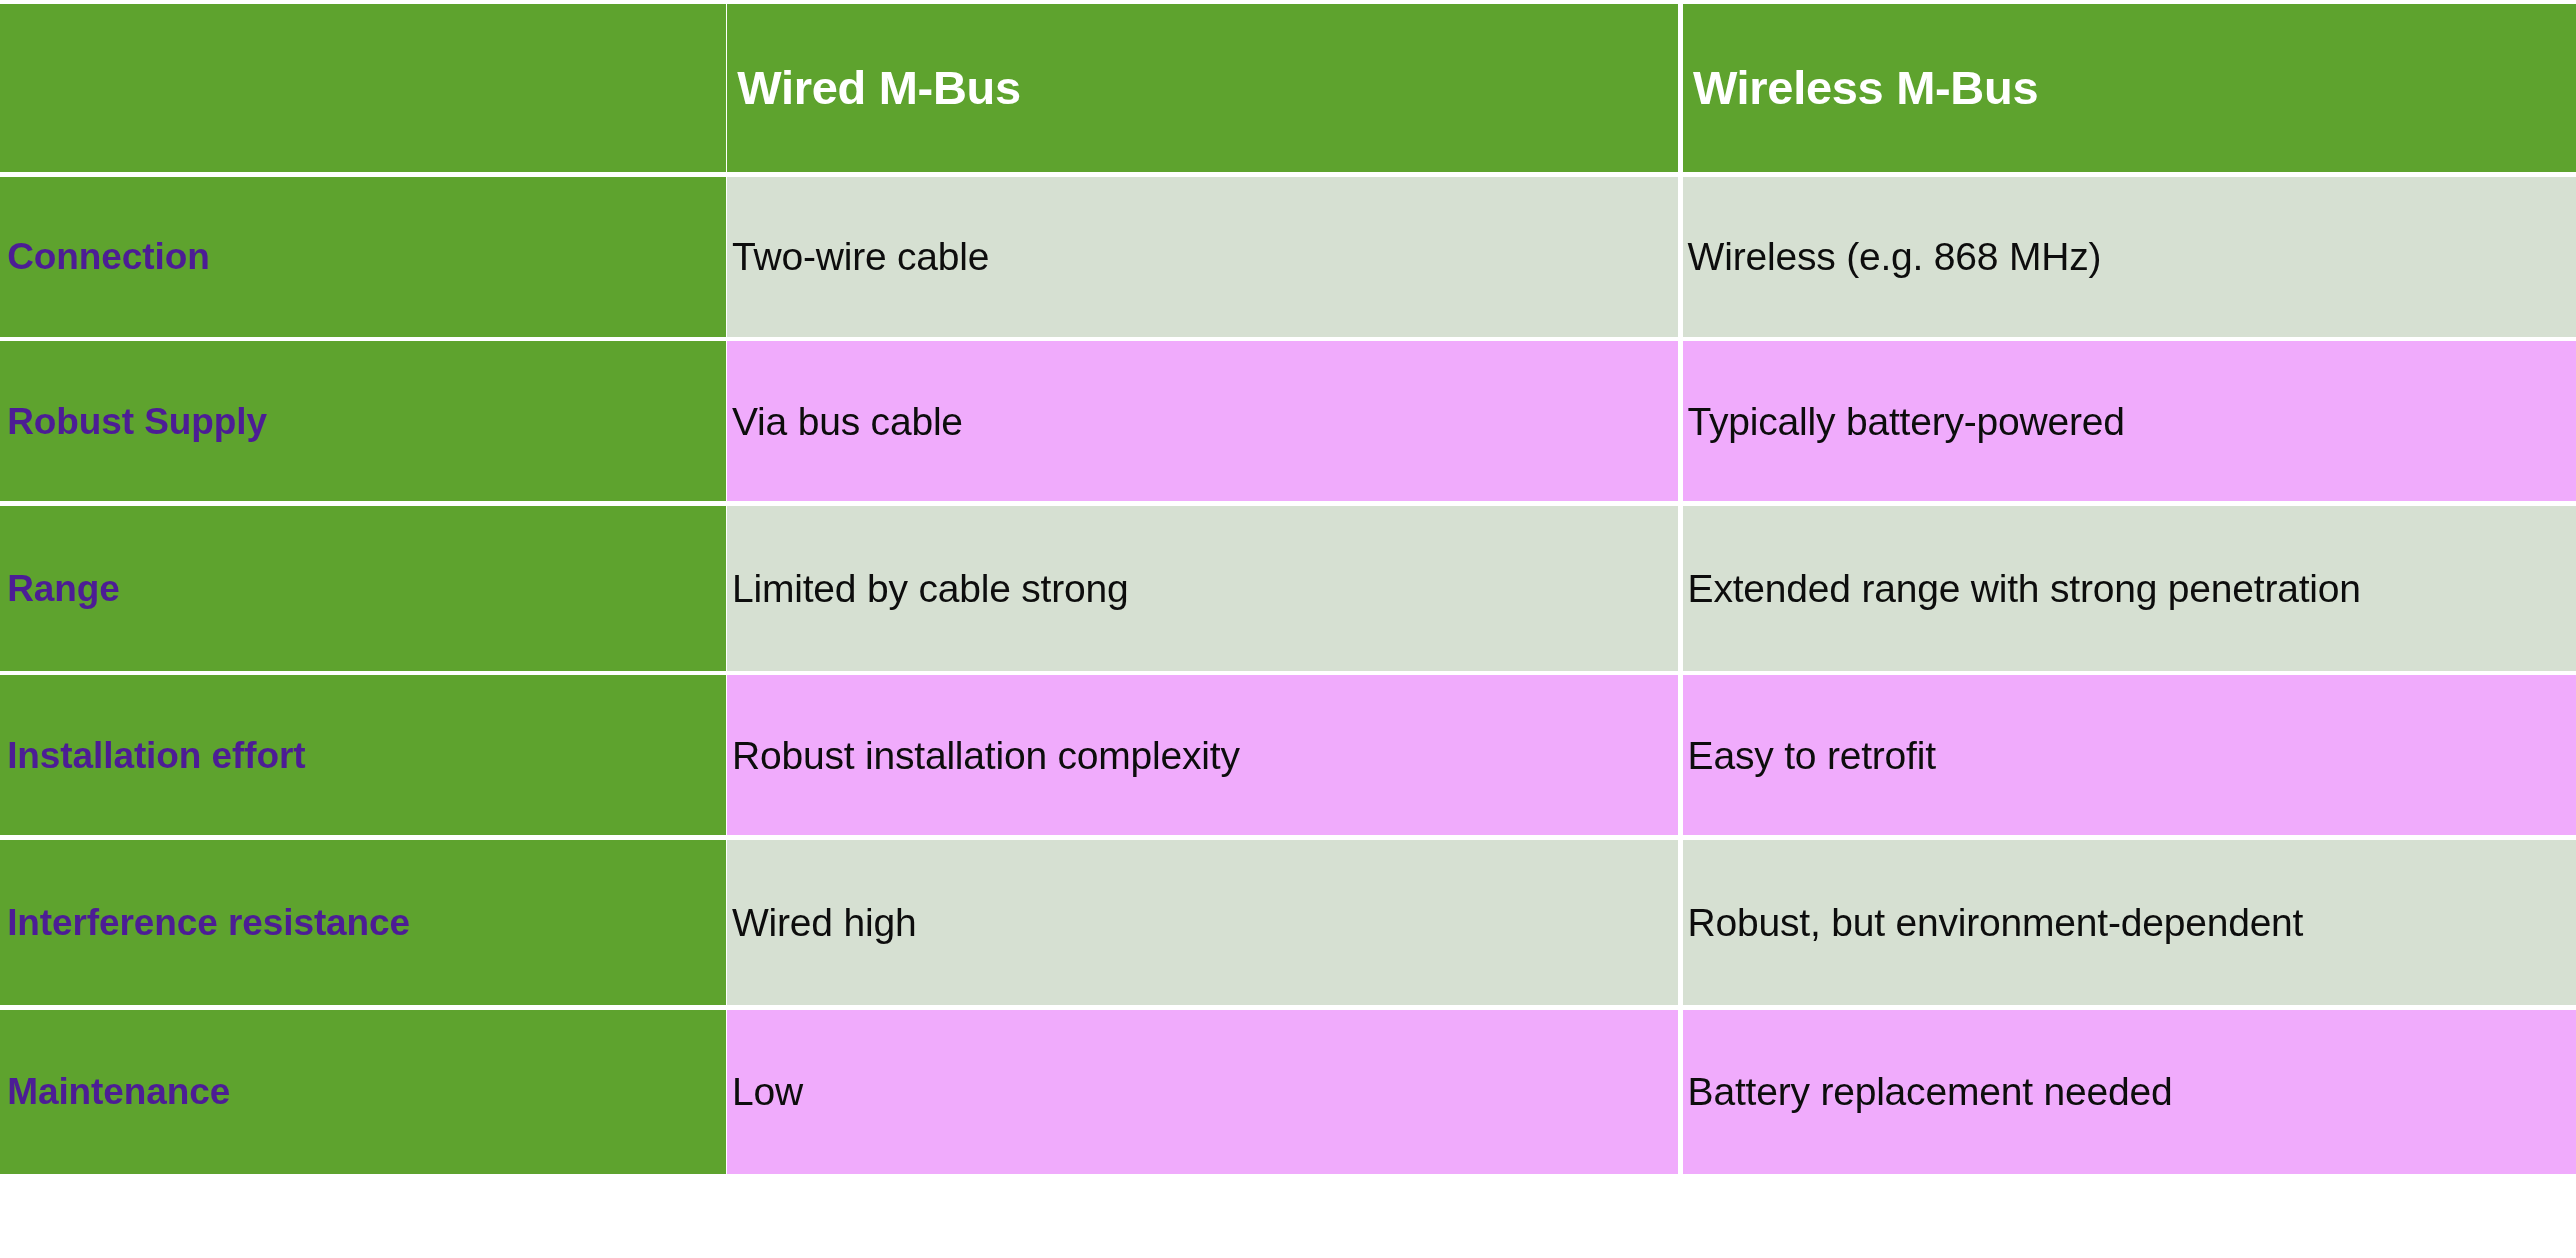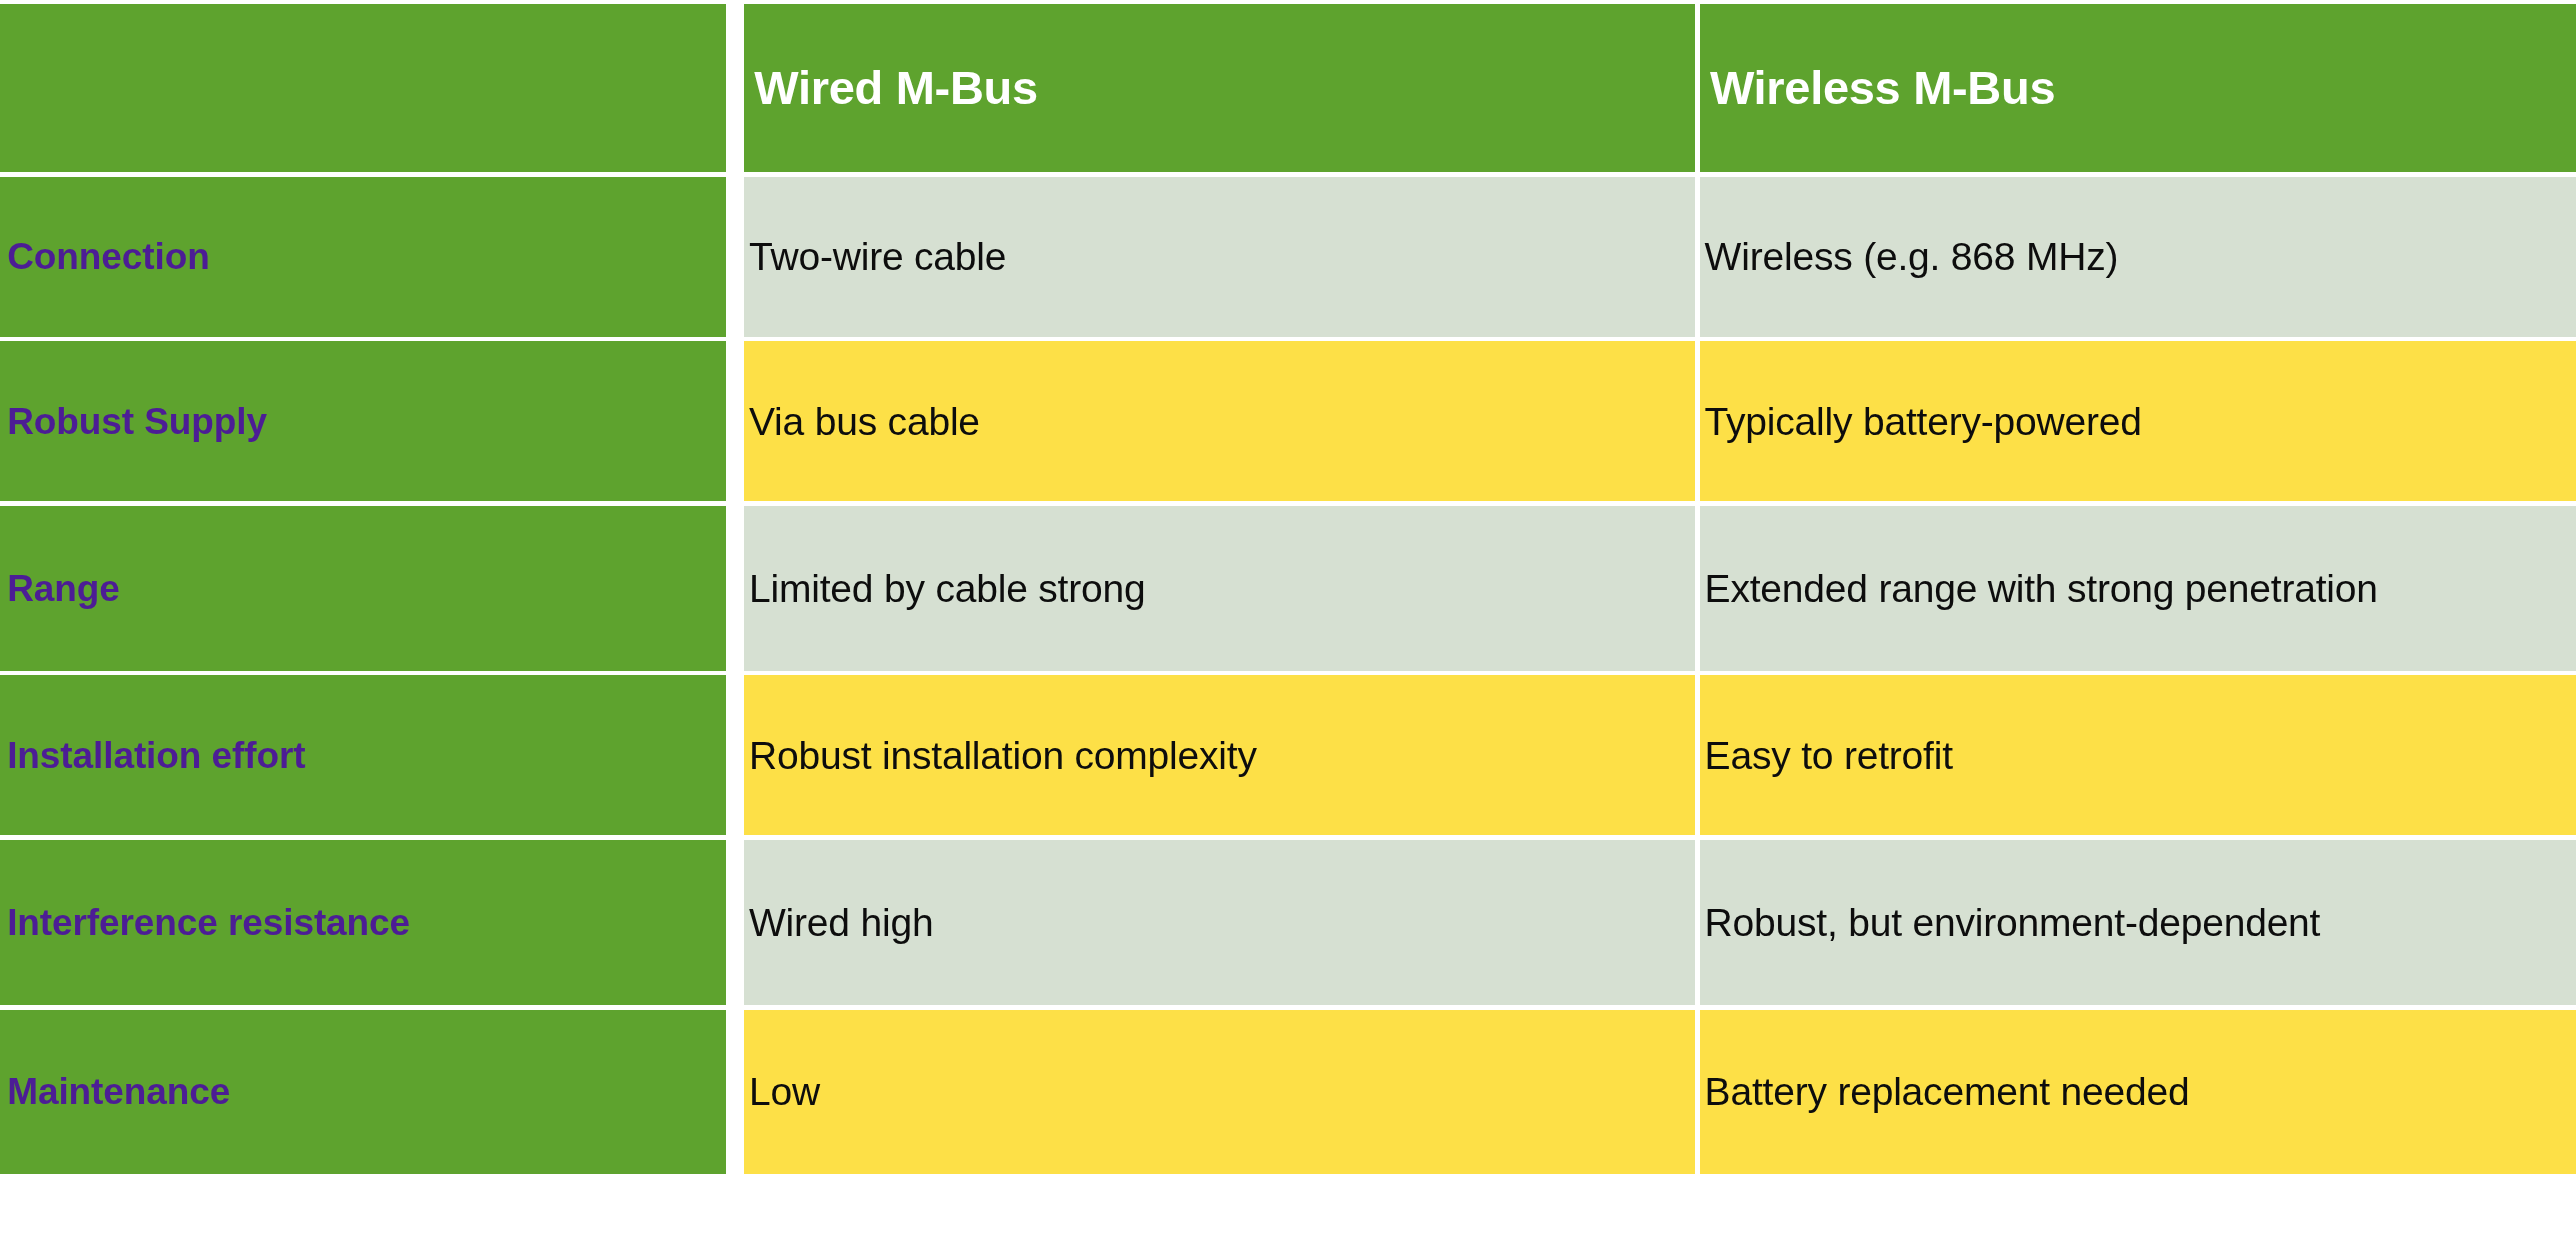--- a/index.html
+++ b/index.html
@@ -37,21 +37,21 @@
 
   
   .cell {
     box-sizing: border-box;
     display: flex;
     align-items: center;
     overflow: hidden;
   }
 
   .col-label  { width: 726px; flex: 0 0 726px; }
-  .col-wired  { width: 951px; flex: 0 0 951px; margin-left: 18px; }
+  .col-wired  { width: 951px; flex: 0 0 951px; margin-left: 1px; }
   .col-wireless { width: 961px; flex: 0 0 961px; margin-left: 4.6px; }
 
   
   .cell-label {
     background: #5ea32e;
     color: #4c1d95;
     font-weight: bold;
     font-size: 37px;
     line-height: 1.12;
     font-stretch: condensed;
@@ -79,21 +79,21 @@
   .cell-value {
     color: #0d0d0d;
     font-weight: normal;
     font-size: 39px;
     line-height: 1.16;
     letter-spacing: -0.2px;
     padding-left: 5px;
     padding-right: 13.4px;
   }
   .tone-dark  { background: #d6e0d2; }
-  .tone-light { background: #fde047; }
+  .tone-light { background: #f0abfc; }
 
   .cell-text {
     display: block;
     width: 100%;
   }
 
   
   .h-header { height: 168px; }
   .h-std    { height: 160px; }
   .h-tall   { height: 165px; }

